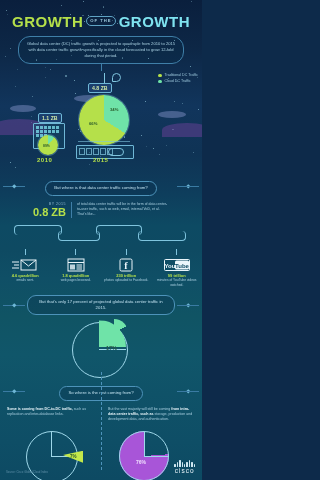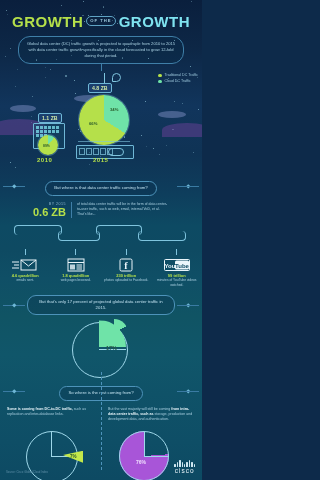--- a/index.html
+++ b/index.html
@@ -231,21 +231,21 @@
   <div class="pillwrap">
     <span class="sqd" style="left:13px;"></span>
     <span class="sqd" style="right:13px;"></span>
     <span class="pill">But where is that data center traffic coming from?</span>
   </div>
 </div>
 
 <div class="row8">
   <div>
     <div class="by">BY 2015</div>
-    <div class="big">0.6 ZB</div>
+    <div class="big">0.8 ZB</div>
   </div>
   <div class="ptxt">of total data center traffic will be in the form of data center-to-user traffic, such as web, email, internal VoD, et al. That's like...</div>
 </div>
 
 <div class="pipes">
   <div class="pipe" style="left:14px;top:4px;width:46px;height:9px;border-bottom:none;"></div>
   <div class="pipe" style="left:58px;top:10px;width:40px;height:9px;border-top:none;"></div>
   <div class="pipe" style="left:96px;top:4px;width:44px;height:9px;border-bottom:none;"></div>
   <div class="pipe" style="left:138px;top:10px;width:46px;height:9px;border-top:none;"></div>
 </div>

